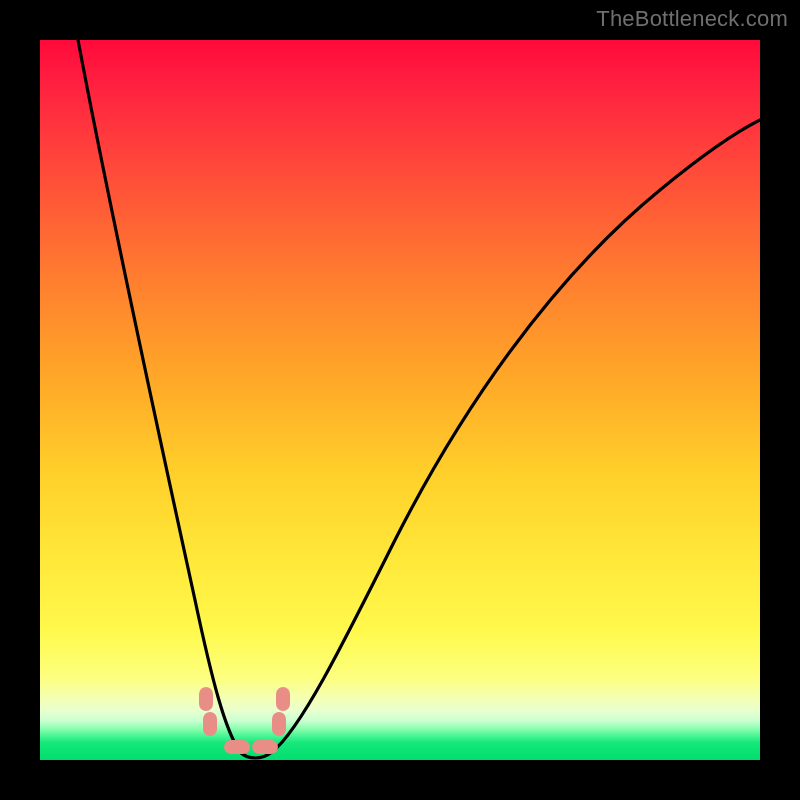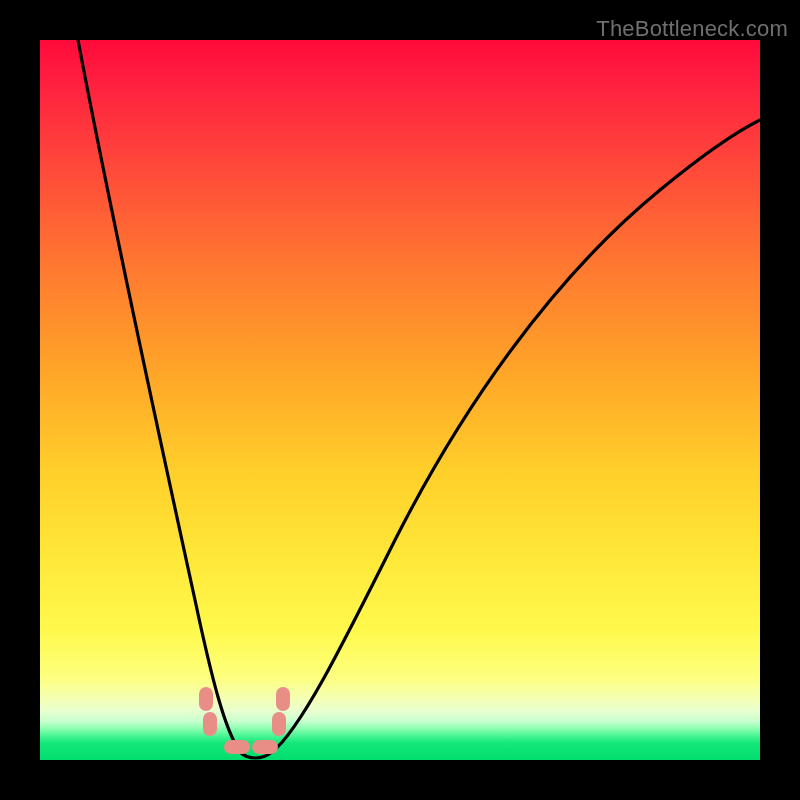--- a/index.html
+++ b/index.html
@@ -52,21 +52,21 @@
     width: 720px;
     height: 720px;
   }
   .marker {
     position: absolute;
     background: #e98d87;
     border-radius: 8px;
   }
   .watermark {
     position: absolute;
-    top: 16px;
+    top: 6px;
     right: 12px;
     color: #6f6f6f;
     font-size: 22px;
     letter-spacing: 0.2px;
     font-weight: 500;
     text-align: right;
   }
 </style>
 </head>
 <body>

